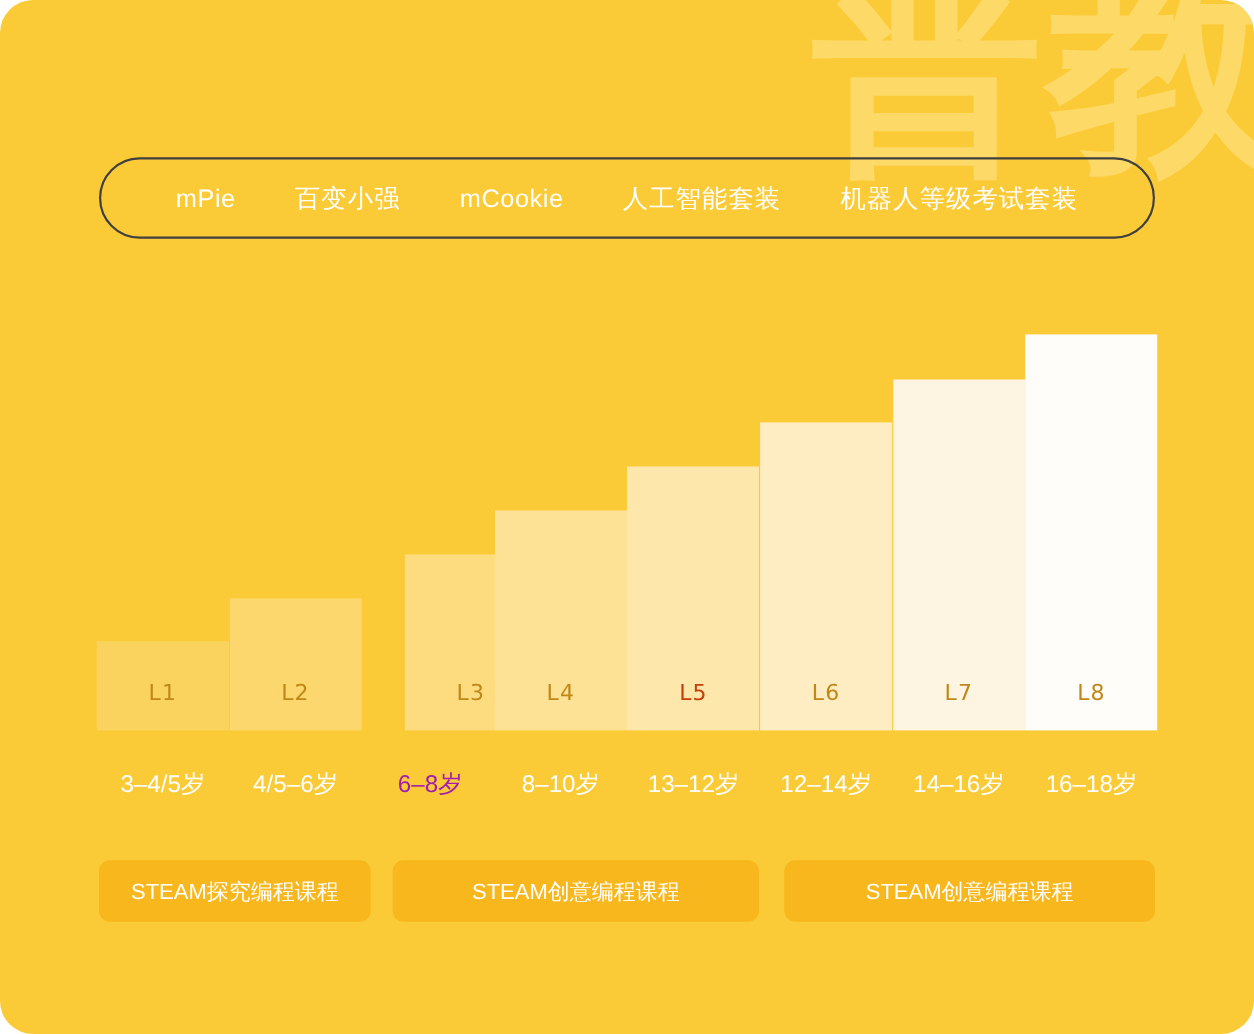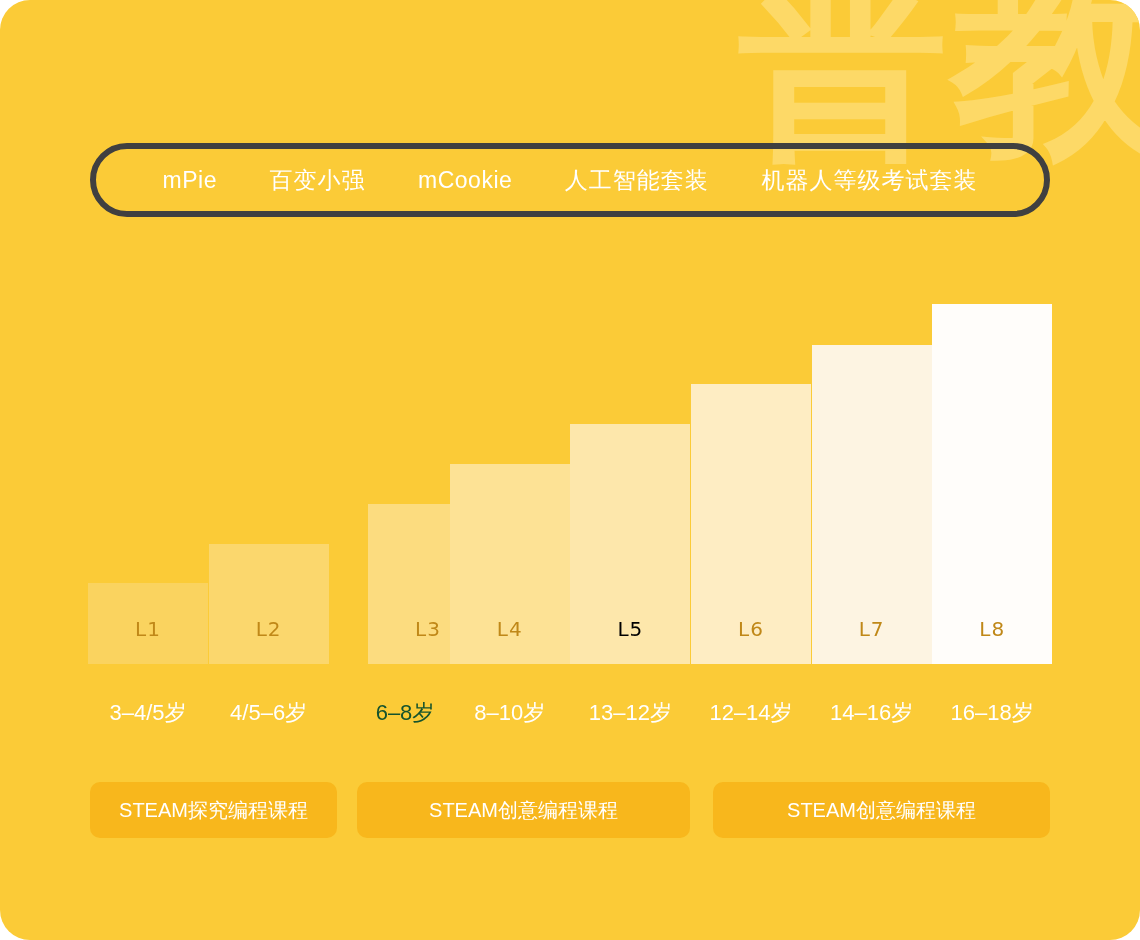--- a/index.html
+++ b/index.html
@@ -42,21 +42,21 @@
   }
 
   
   #product-bar {
     position: absolute;
     left: 90px;
     top: 143px;
     width: 960px;
     height: 74px;
     box-sizing: border-box;
-    border: 6px solid #404040;
+    border: 2px solid #404040;
     border-radius: 37px;
     display: flex;
     align-items: center;
     justify-content: space-evenly;
     padding: 0 14px;
   }
   .product-item {
     color: #FFFFFF;
     font-size: 23px;
     letter-spacing: 0.5px;
@@ -178,21 +178,21 @@
           <span class="bar-label" style="color: rgb(192, 136, 24);">L3</span>
         </div>
       </div>
       <div class="bar-col" style="left: 361.8px;">
         <div class="bar" style="height: 201px; background: rgb(253, 226, 149);">
           <span class="bar-label" style="color: rgb(192, 136, 24);">L4</span>
         </div>
       </div>
       <div class="bar-col" style="left: 482.4px;">
         <div class="bar" style="height: 241px; background: rgb(253, 231, 171);">
-          <span class="bar-label" style="color: #000000; margin-top: 40px;">L5</span>
+          <span class="bar-label" style="color: #c2410c; margin-top: 40px;">L5</span>
         </div>
       </div>
       <div class="bar-col" style="left: 603px;">
         <div class="bar" style="height: 281px; background: rgb(254, 237, 195);">
           <span class="bar-label" style="color: rgb(192, 136, 24);">L6</span>
         </div>
       </div>
       <div class="bar-col" style="left: 723.6px;">
         <div class="bar" style="height: 320px; background: rgb(253, 244, 226);">
           <span class="bar-label" style="color: rgb(192, 136, 24);">L7</span>
@@ -202,21 +202,21 @@
         <div class="bar" style="height: 361px; background: rgb(255, 253, 250);">
           <span class="bar-label" style="color: rgb(192, 136, 24);">L8</span>
         </div>
       </div>
     </div>
   <div id="baseline"></div>
 
   <div id="age-row">
       <span class="age-label" style="left: 0px; color: rgb(255, 255, 255);">3–4/5岁</span>
       <span class="age-label" style="left: 120.6px; color: rgb(255, 255, 255);">4/5–6岁</span>
-      <span class="age-label" style="left: 257px; color: #14532d;">6–8岁</span>
+      <span class="age-label" style="left: 243px; color: #a21caf;">6–8岁</span>
       <span class="age-label" style="left: 361.8px; color: rgb(255, 255, 255);">8–10岁</span>
       <span class="age-label" style="left: 482.4px; color: rgb(255, 255, 255);">13–12岁</span>
       <span class="age-label" style="left: 603px; color: rgb(255, 255, 255);">12–14岁</span>
       <span class="age-label" style="left: 723.6px; color: rgb(255, 255, 255);">14–16岁</span>
       <span class="age-label" style="left: 844.2px; color: rgb(255, 255, 255);">16–18岁</span>
     </div>
 
   <div id="chips">
       <div class="chip" style="left: 0px; width: 247px; background: rgb(248, 183, 28); color: rgb(255, 255, 255);">STEAM探究编程课程</div>
       <div class="chip" style="left: 267px; width: 333px; background: rgb(248, 183, 28); color: rgb(255, 255, 255);">STEAM创意编程课程</div>

